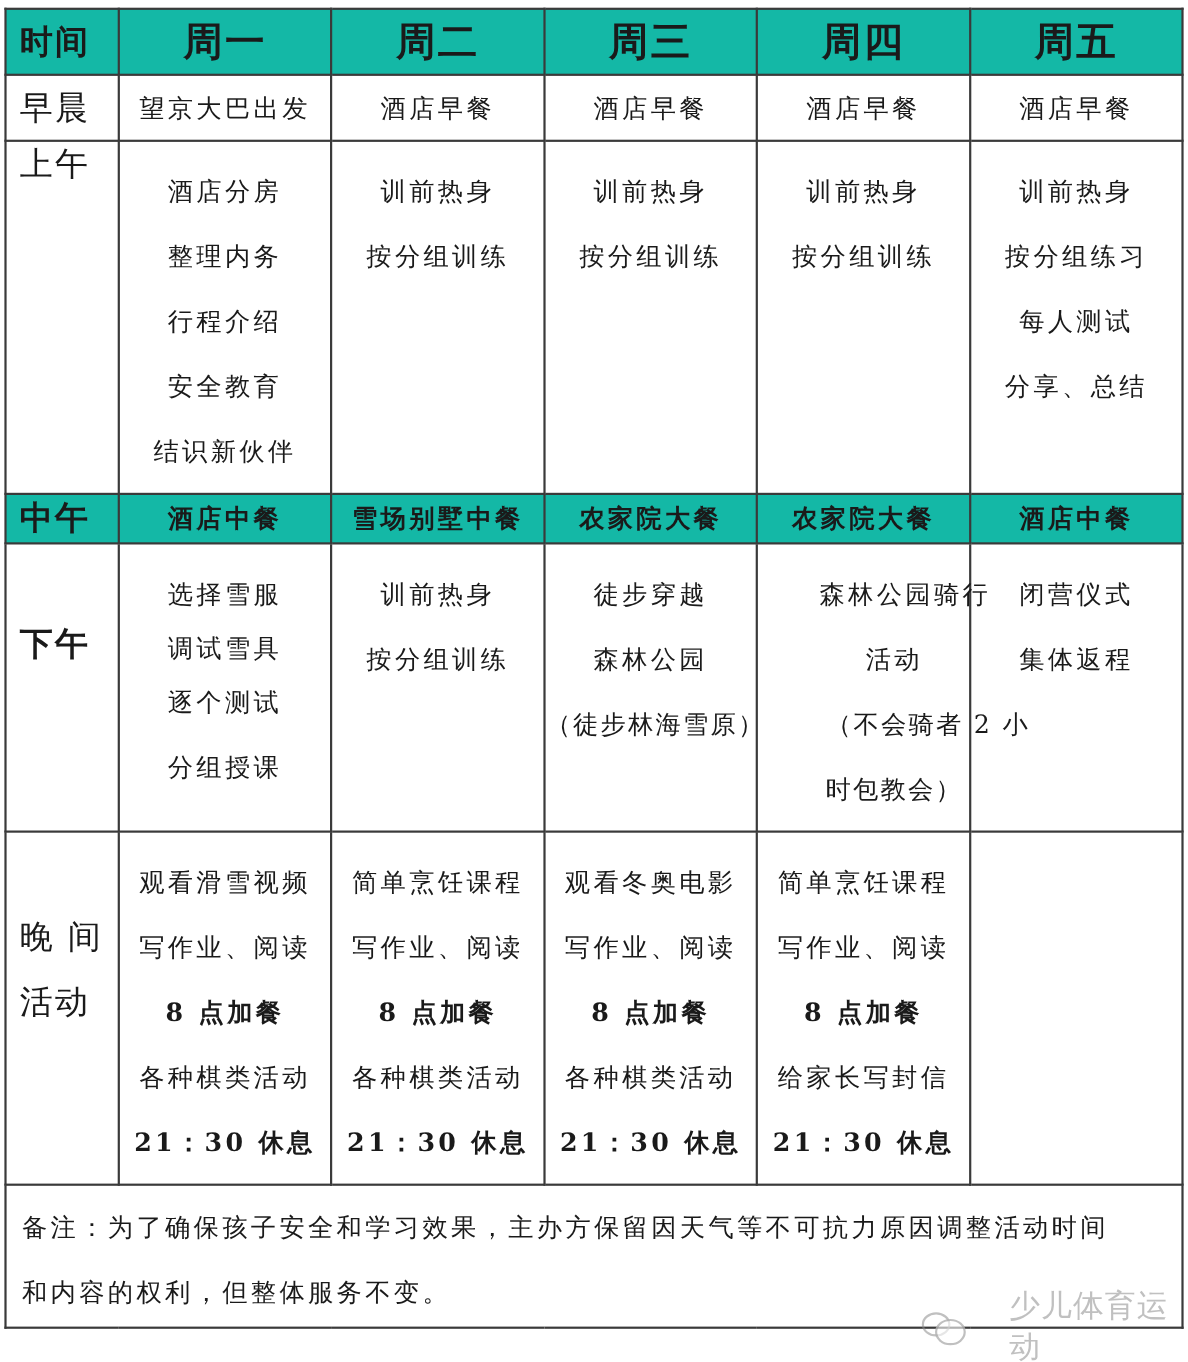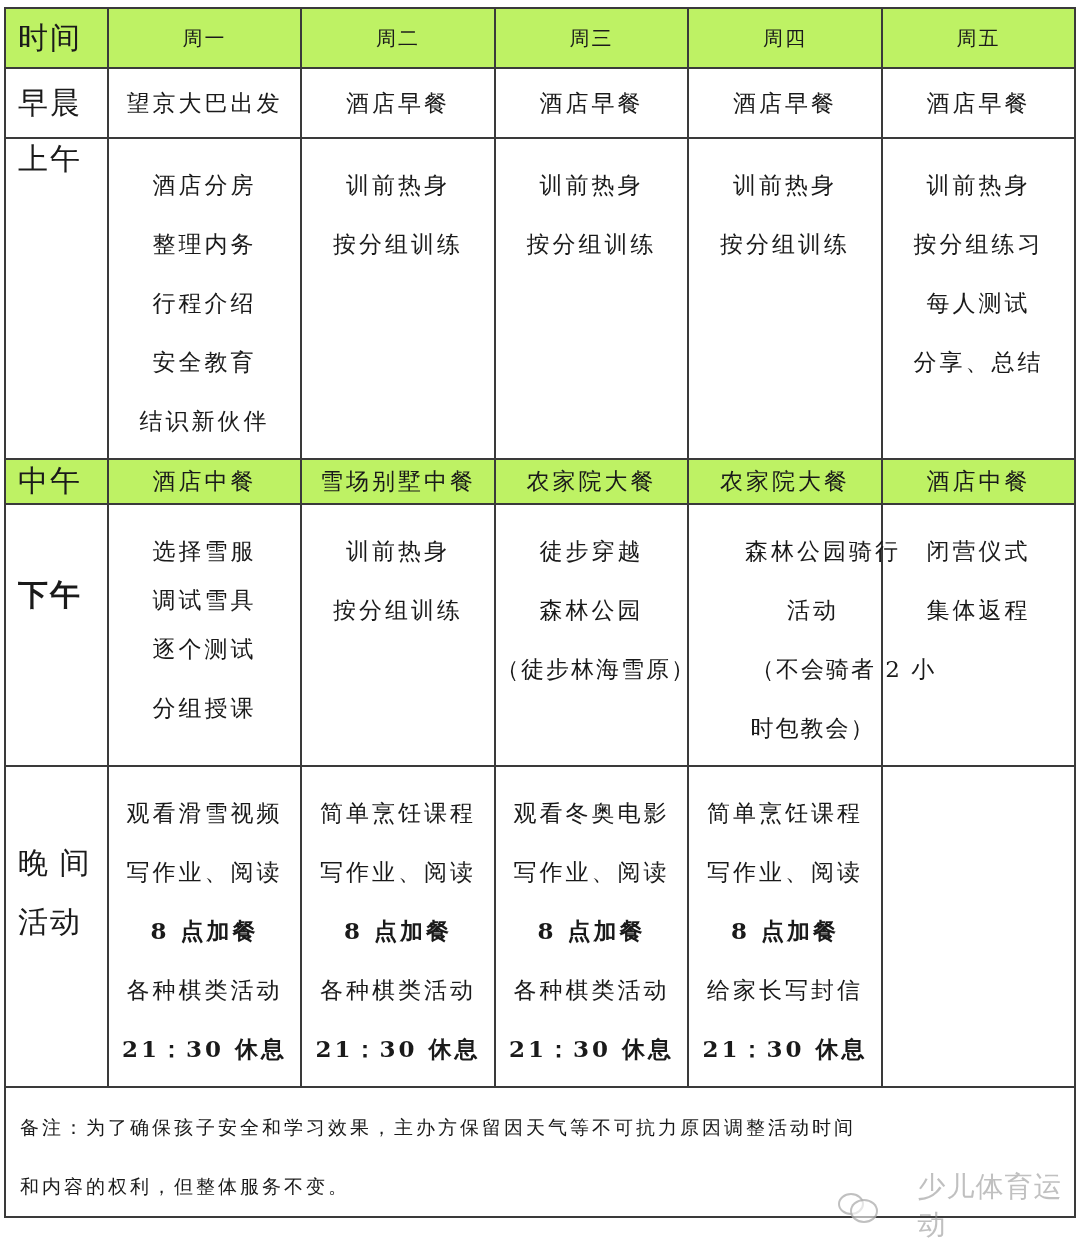--- a/index.html
+++ b/index.html
@@ -2,33 +2,33 @@
 <html><head>
 <meta charset="utf-8">
 <style>
   html, body { margin: 0; padding: 0; background: #ffffff; }
   body { width: 1080px; height: 1238px; position: relative; overflow: hidden;
          font-family: "DejaVu Serif", "Liberation Serif", serif; color: #1a1a1a; }
   .sched { position: absolute; left: 4px; top: 7px; width: 1070px;
            border-collapse: collapse; table-layout: fixed; }
   .sched td { border: 2px solid #3a3a3a; padding: 0; text-align: center;
               vertical-align: top; font-size: 23px; letter-spacing: 3px; }
-  .sched tr.shaded td { background: #bef264; vertical-align: middle; }
+  .sched tr.shaded td { background: #14b8a6; vertical-align: middle; font-weight: bold; }
   .sched tr.plain-mid td { vertical-align: middle; }
   .rowlabel { text-align: left !important; padding-left: 12px !important;
               font-size: 30px !important; letter-spacing: 2px !important;
               vertical-align: middle !important; }
-  .hdr td { font-size: 20px; letter-spacing: 2px; }
+  .hdr td { font-size: 36px; letter-spacing: 2px; }
   .cell-lines { padding-top: 24px; }
   .line { height: 59px; line-height: 44px; white-space: nowrap; }
   .line.small { font-size: 23px; letter-spacing: 2px; }
   .line.left { text-align: center; padding-left: 12px; margin-left: 44px; }
   .line.left.small { padding-left: 18px; }
   .bold-num { font-weight: bold; }
-  .note td { text-align: left; font-size: 19px; letter-spacing: 3px;
+  .note td { text-align: left; font-size: 23px; letter-spacing: 3px;
              padding: 10px 0 0 14px; line-height: 59px; vertical-align: top; }
   .evening-label { line-height: 59px; }
   .watermark { position: absolute; left: 838px; top: 1168px; font-size: 28px;
                color: rgba(140,140,140,0.55); letter-spacing: 1px;
                font-family: "DejaVu Sans", sans-serif; display: flex; align-items: center; gap: 36px; }
   .wm-icon { width: 40px; height: 30px; margin-right: 6px; position: relative; }
   .wm-icon .b1 { position: absolute; left: 0; top: 2px; width: 22px; height: 18px;
                  border: 2px solid rgba(140,140,140,0.55); border-radius: 50%; }
   .wm-icon .b2 { position: absolute; left: 12px; top: 8px; width: 24px; height: 20px;
                  border: 2px solid rgba(140,140,140,0.55); border-radius: 50%; background: rgba(255,255,255,0.6); }
@@ -49,21 +49,21 @@
   <tbody>
       <tr class="shaded hdr" style="height:60px">
     <td class="rowlabel">时间</td>
     <td>周一</td>
     <td>周二</td>
     <td>周三</td>
     <td>周四</td>
     <td>周五</td>
   </tr>
 
-  <tr class="plain-mid" style="height:70px">
+  <tr class="plain-mid" style="height:60px">
     <td class="rowlabel">早晨</td>
     <td>望京大巴出发</td>
     <td>酒店早餐</td>
     <td>酒店早餐</td>
     <td>酒店早餐</td>
     <td>酒店早餐</td>
   </tr>
 
   <tr style="height:295px">
     <td class="rowlabel" style="vertical-align:top !important;">上午</td>
@@ -147,21 +147,21 @@
     <td>
           <div class="cell-lines">
       <div class="line">闭营仪式</div>
       <div class="line">集体返程</div>
     </div>
         </td>
   </tr>
 
 
   <tr style="height:294px">
-    <td class="rowlabel" style="vertical-align:top !important; padding-top:66px !important;font-family:Liberation Serif, serif;">
+    <td class="rowlabel" style="vertical-align:top !important; padding-top:66px !important;">
       <div class="evening-label">晚 间</div>
       <div class="evening-label">活动</div>
     </td>
     <td>
           <div class="cell-lines">
       <div class="line">观看滑雪视频</div>
       <div class="line">写作业、阅读</div>
       <div class="line bold-num">8 点加餐</div>
       <div class="line">各种棋类活动</div>
       <div class="line bold-num">21：30 休息</div>

